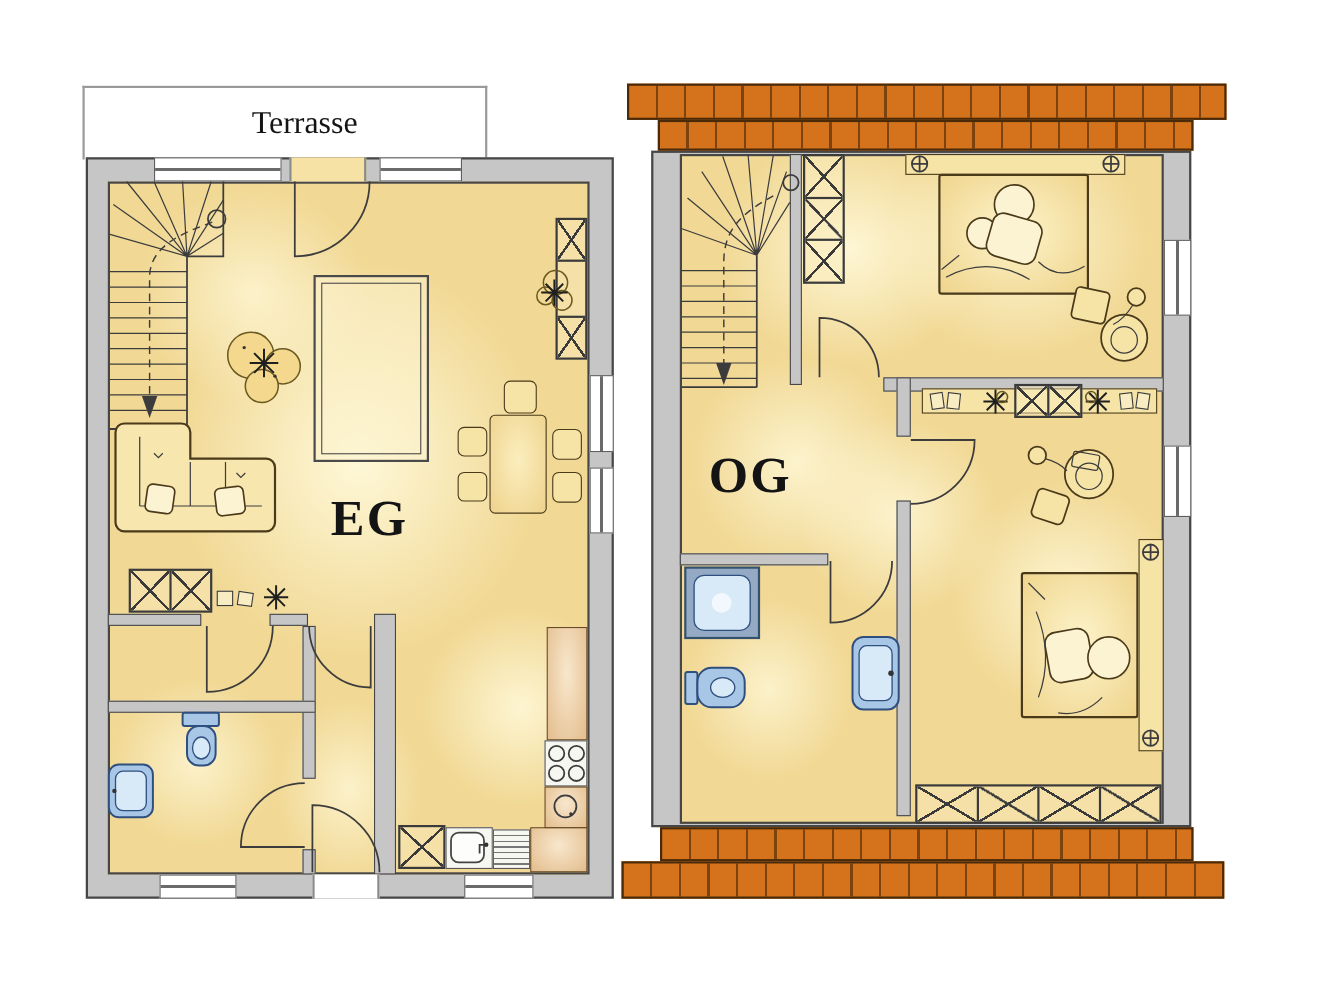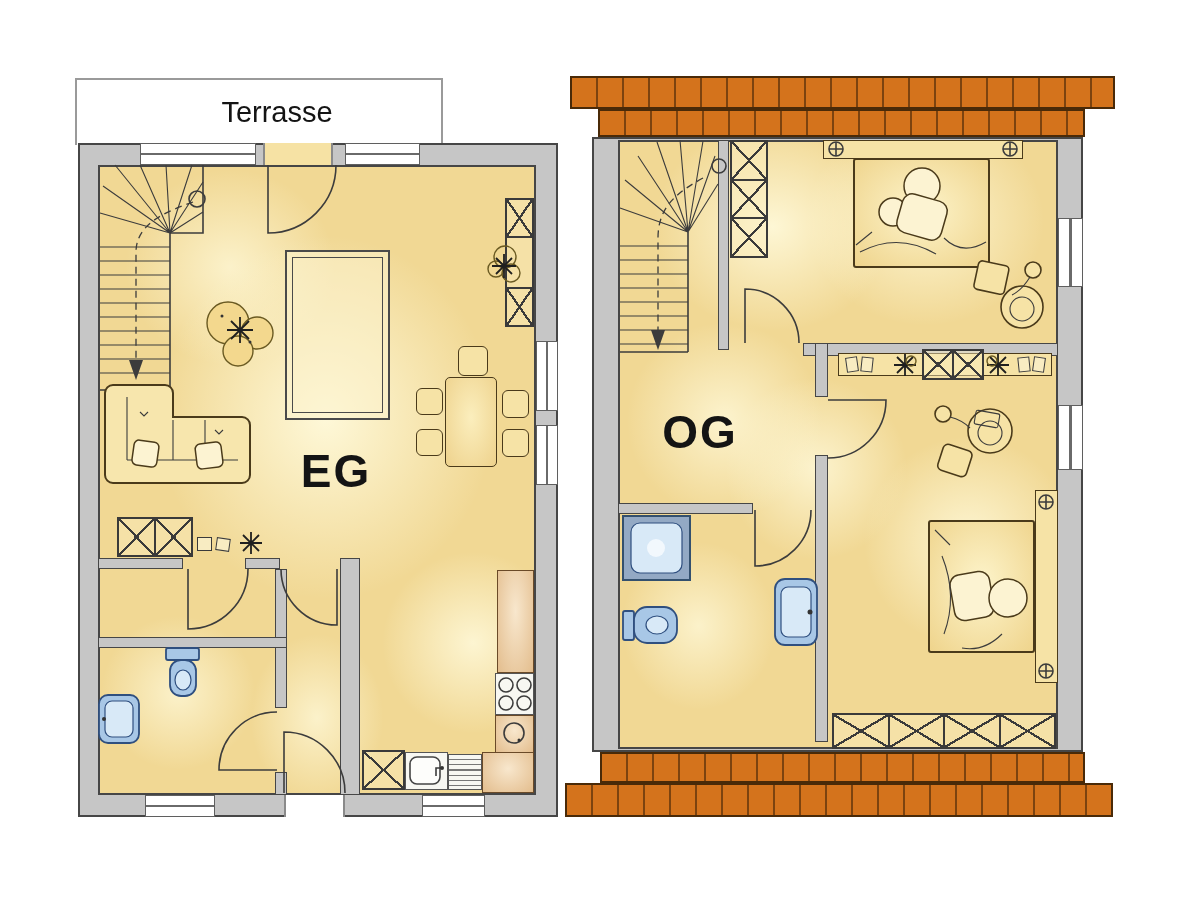--- a/index.html
+++ b/index.html
@@ -1,17 +1,17 @@
 <!DOCTYPE html>
 <html style="--wall-fill: #c6c6c6; --wall-line: #464646; --floor-base: #f1d894; --roof-fill: #d4731c; --roof-line: #7c430f; --furniture-fill: #f6e3a6; --furniture-line: #4a3a1a; --counter-fill: #e3bd8d; --counter-light: #f8e7cd; --fixture-fill: #a8c7e6; --fixture-line: #2f4f7f; --window-white: #ffffff; --label-color: #141414;"><head>
 <meta charset="utf-8">
 <style>
   html,body{margin:0;padding:0;background:#fff;}
   #floorplan-canvas{position:relative;width:1200px;height:900px;background:#fff;overflow:hidden;
-    font-family:Liberation Sans, sans-serif;}
+    font-family:Liberation Serif, serif;}
   .abs{position:absolute;box-sizing:border-box;}
   .shell{background:var(--wall-fill,#c6c6c6);border:2px solid var(--wall-line,#464646);z-index:1;}
   .floor{border:2px solid var(--wall-line,#464646);z-index:2;background-color:var(--floor-base,#f1d894);}
   .floor-eg{background-image:
     radial-gradient(240px 260px at 52% 40%, rgba(255,250,220,.95), rgba(255,250,220,0) 70%),
     radial-gradient(150px 140px at 30% 16%, rgba(255,250,220,.75), rgba(255,250,220,0) 70%),
     radial-gradient(130px 130px at 86% 76%, rgba(255,250,220,.85), rgba(255,250,220,0) 70%),
     radial-gradient(110px 110px at 18% 84%, rgba(255,250,220,.75), rgba(255,250,220,0) 70%),
     radial-gradient(95px 120px at 50% 88%, rgba(255,250,220,.75), rgba(255,250,220,0) 70%);}
   .floor-og{background-image:
@@ -321,15 +321,15 @@
       <circle class="furnsvg" cx="990" cy="431" r="22"></circle>
       <circle class="ln thin" cx="990" cy="433" r="12"></circle>
       <rect class="ln thin" x="975" y="412" width="24" height="14" rx="2" transform="rotate(10 987 419)" fill="none"></rect>
       <circle class="furnsvg" cx="943" cy="414" r="8"></circle>
       <path class="ln thin" d="M950,417 Q962,420 970,428"></path>
       <rect class="furnsvg" x="940" y="447" width="30" height="27" rx="5" transform="rotate(18 955 460)"></rect>
     </g>
   </svg>
 
   <div class="label big" style="left:336px;top:471px;">EG</div>
-  <div class="label big" style="left:700px;top:432px;">OG</div>
+  <div class="label big" style="left:682px;top:432px;">OG</div>
 
 </div>
 
 </body></html>

